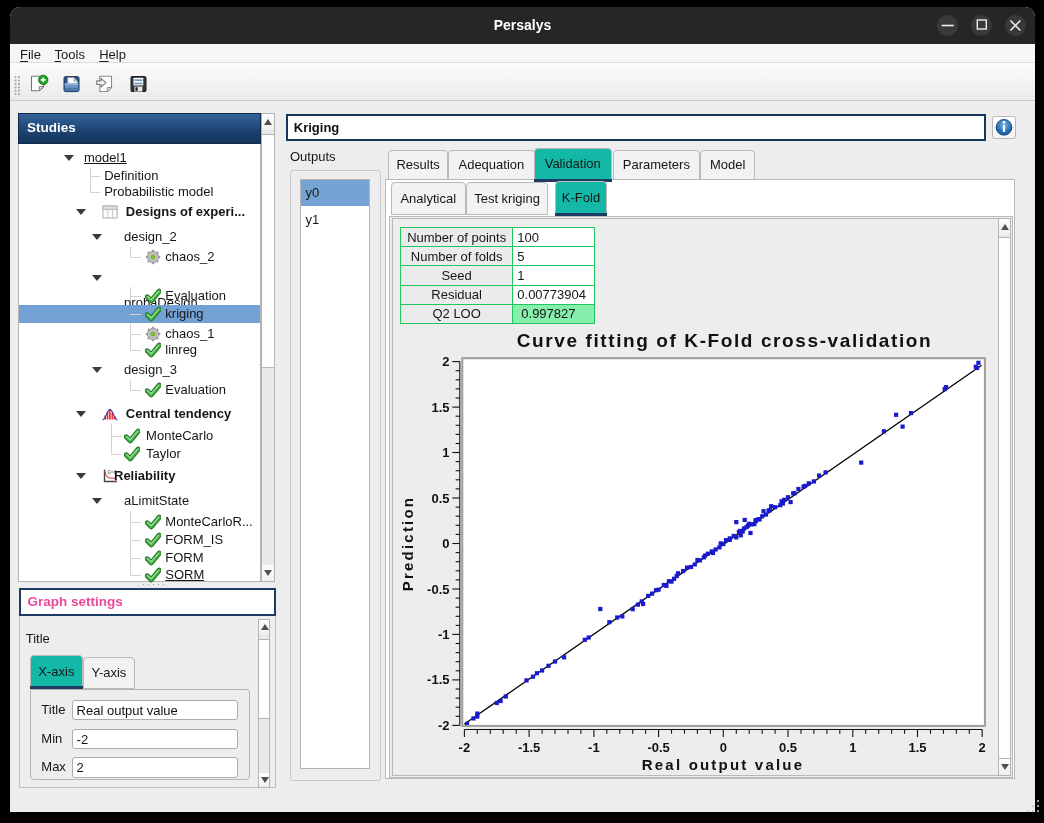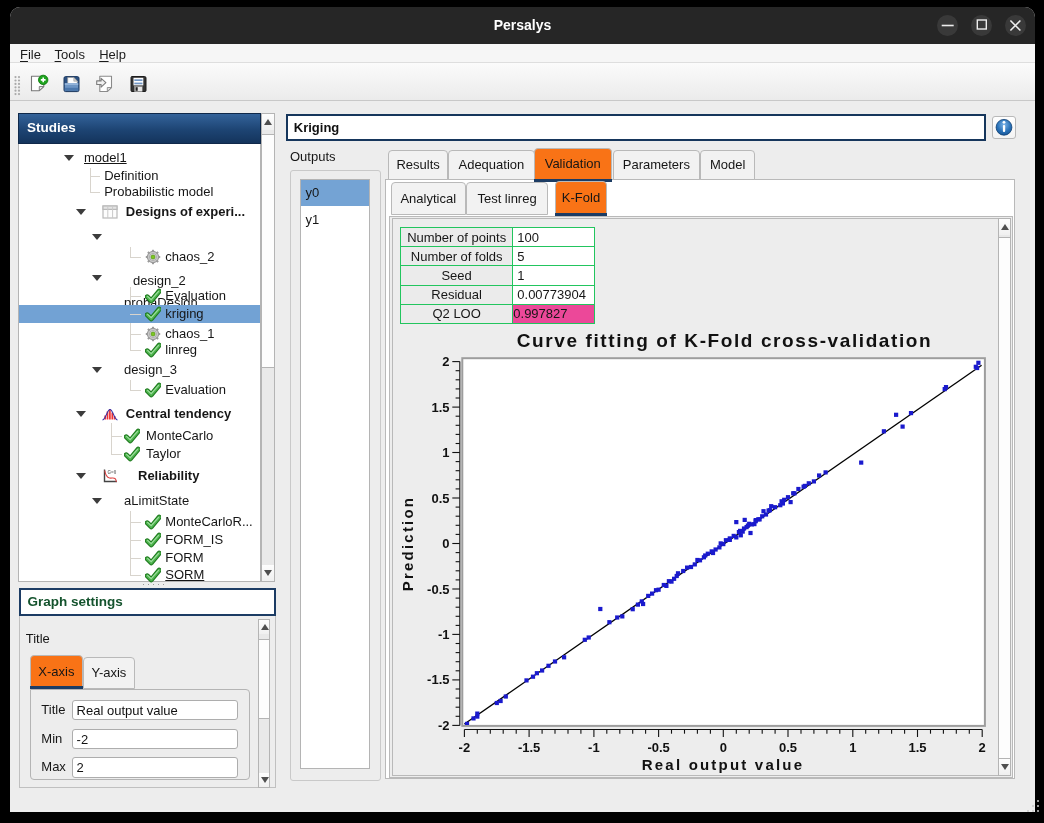--- a/index.html
+++ b/index.html
@@ -33,29 +33,29 @@
 .branch { position:absolute; background:#d8d4cd; }
 
 .sbar { position:absolute; background:#e9e9e9; border:1px solid #b4b4b4; }
 .sbtn { position:absolute; left:0; width:100%; background:linear-gradient(#fdfdfd,#f0f0f0); }
 .shandle { position:absolute; left:0px; width:100%; background:#fdfdfd; border:1px solid #b4b4b4; border-left:none; border-right:none; }
 .arr { position:absolute; width:0; height:0; }
 .arr.up { border-left:4.5px solid transparent; border-right:4.5px solid transparent; border-bottom:6px solid #4f4f4f; }
 .arr.dn { border-left:4.5px solid transparent; border-right:4.5px solid transparent; border-top:6px solid #4f4f4f; }
 
 #gshead { left:8.5px; top:580.5px; width:257px; height:28px; background:#fff;
-  border:2px solid #1c3c64; color:#14532d; font-weight:bold; font-size:13.5px; }
+  border:2px solid #1c3c64; color:#ec4899; font-weight:bold; font-size:13.5px; }
 #gsbody { left:8.5px; top:608.5px; width:257px; height:172.5px; background:#ededed;
   border:1px solid #c0c0c0; border-top:none; }
 .input { position:absolute; background:#fff; border:1px solid #adadad; border-radius:3px;
   font-size:13px; color:#111; line-height:18px; padding-left:4px; white-space:nowrap; overflow:hidden; }
 .lab { position:absolute; font-size:13px; color:#161616; }
 .tab { position:absolute; background:#f2f2f2; border:1px solid #b9b9b9;
   border-radius:4px 4px 0 0; font-size:13px; color:#161616; text-align:center; }
-.tabactive { background:#f97316; z-index:3; }
+.tabactive { background:#14b8a6; z-index:3; }
 .navyline { position:absolute; background:#1c3c64; z-index:4; }
 
 #outpanel { left:279.7px; top:163px; width:91.6px; height:611px; background:#ededed;
   border:1px solid #cceecc; border:1px solid #c9c9c9; border-radius:3px; }
 #outlist { left:290px; top:172.2px; width:70px; height:589.4px; background:#fff; border:1px solid #b4b4b4; }
 
 #namefield { left:275.8px; top:106.8px; width:700.1px; height:27.7px; background:#fff;
   border:2px solid #16365c; font-weight:bold; font-size:13px; color:#111; }
 #infobtn { left:982.2px; top:109.3px; width:23.8px; height:22.3px; background:linear-gradient(#fefefe,#f4f4f4);
   border:1px solid #b9b9b9; border-radius:3px; }
@@ -197,21 +197,21 @@
 <div class="branch" style="left:72.4px;top:63.0px;width:9.6px;height:1px"></div>
 <div class="trow" style="left:86.2px;top:54.0px;">Definition</div>
 <div class="branch" style="left:72.4px;top:78.6px;width:9.6px;height:1px"></div>
 <div class="trow" style="left:86.2px;top:69.6px;">Probabilistic model</div>
 <div class="tri" style="left:57.5px;top:95.8px"></div>
 <svg class="abs" width="16" height="16" style="left:83.5px;top:90.8px">
           <use href="#ic-tbl"></use>
         </svg>
 <div class="trow" style="left:107.8px;top:89.8px;font-weight:bold;">Designs of experi...</div>
 <div class="tri" style="left:74.3px;top:120.9px"></div>
-<div class="trow" style="left:115px;top:114.9px;margin-top:44px;">design_2</div>
+<div class="trow" style="left:106px;top:114.9px;">design_2</div>
 <div class="branch" style="left:111.6px;top:144.3px;width:11.4px;height:1px"></div>
 <svg class="abs" width="16" height="16" style="left:126.6px;top:136.3px">
           <use href="#ic-gear"></use>
         </svg>
 <div class="trow" style="left:147.3px;top:135.3px;">chaos_2</div>
 <div class="tri" style="left:74.3px;top:161.5px"></div>
 <div class="trow" style="left:106.1px;top:155.5px;margin-top:25px;">probaDesign</div>
 <div class="branch" style="left:111.6px;top:182.9px;width:11.4px;height:1px"></div>
 <svg class="abs" width="16" height="16" style="left:126.6px;top:174.9px">
           <use href="#ic-chk"></use>
@@ -252,21 +252,21 @@
 <div class="trow" style="left:128.1px;top:314.4px;">MonteCarlo</div>
 <div class="branch" style="left:93.4px;top:340.9px;width:10.6px;height:1px"></div>
 <svg class="abs" width="16" height="16" style="left:105.8px;top:332.9px">
           <use href="#ic-chk"></use>
         </svg>
 <div class="trow" style="left:128.1px;top:331.9px;">Taylor</div>
 <div class="tri" style="left:57.5px;top:360.1px"></div>
 <svg class="abs" width="16" height="16" style="left:83.5px;top:355.1px">
           <use href="#ic-rel"></use>
         </svg>
-<div class="trow" style="left:120px;top:354.1px;font-weight:bold;">Reliability</div>
+<div class="trow" style="left:96px;top:354.1px;font-weight:bold;">Reliability</div>
 <div class="tri" style="left:74.3px;top:385.0px"></div>
 <div class="trow" style="left:106.1px;top:379.0px;">aLimitState</div>
 <div class="branch" style="left:111.6px;top:408.6px;width:11.4px;height:1px"></div>
 <svg class="abs" width="16" height="16" style="left:126.6px;top:400.6px">
           <use href="#ic-chk"></use>
         </svg>
 <div class="trow" style="left:147.3px;top:399.6px;">MonteCarloR...</div>
 <div class="branch" style="left:111.6px;top:427.1px;width:11.4px;height:1px"></div>
 <svg class="abs" width="16" height="16" style="left:126.6px;top:419.1px">
           <use href="#ic-chk"></use>
@@ -342,21 +342,21 @@
 
   <div id="outerpane" class="abs"></div>
   <div class="tab abs" style="left:378px;top:142.7px;width:60.2px;height:30px;line-height:28px">Results</div>
   <div class="tab abs" style="left:438.2px;top:142.7px;width:86.4px;height:30px;line-height:28px">Adequation</div>
   <div class="tab abs" style="left:602.5px;top:142.7px;width:87.7px;height:30px;line-height:28px">Parameters</div>
   <div class="tab abs" style="left:690.2px;top:142.7px;width:54.9px;height:30px;line-height:28px">Model</div>
   <div class="tab tabactive abs" style="left:524px;top:140.5px;width:77.5px;height:32px;line-height:30px">Validation</div>
   <div class="navyline abs" style="left:524px;top:172px;width:77.5px;height:3px"></div>
 
   <div class="tab abs" style="left:380.7px;top:175.2px;width:75.2px;height:33.3px;line-height:31px;z-index:5">Analytical</div>
-  <div class="tab abs" style="left:455.9px;top:175.2px;width:82.3px;height:33.3px;line-height:31px;z-index:5">Test linreg</div>
+  <div class="tab abs" style="left:455.9px;top:175.2px;width:82.3px;height:33.3px;line-height:31px;z-index:5">Test kriging</div>
   <div class="tab tabactive abs" style="left:545.1px;top:173.7px;width:51.8px;height:35.2px;line-height:32px;z-index:5">K-Fold</div>
   <div class="navyline abs" style="left:545.1px;top:205.8px;width:51.8px;height:3px;z-index:6"></div>
 
   <div id="innerpane" class="abs"></div>
   <div id="viewport" class="abs"></div>
 
   <table class="kv abs" style="left:390px;top:220px;border:1px solid #ababab">
     <tbody>
           <tr>
             <td style="width:112.3px;background:#ebebeb;text-align:center">Number of points</td>
@@ -369,21 +369,21 @@
     <tr>
             <td style="background:#ebebeb;text-align:center">Seed</td>
             <td style="background:#fff;padding-left:4px">1</td>
           </tr>
     <tr>
             <td style="background:#ebebeb;text-align:center">Residual</td>
             <td style="background:#fff;padding-left:4px">0.00773904</td>
           </tr>
     <tr>
             <td style="background:#ebebeb;text-align:center">Q2 LOO</td>
-            <td style="background:#ec4899;padding-left:0">0.997827</td>
+            <td style="background:#86efac;padding-left:8px">0.997827</td>
           </tr>
   </tbody>
       </table>
 
   <svg id="chart" width="606" height="455" viewBox="0 0 606 455" style="position:absolute;left:382px;top:318px">
 <text x="332.5" y="22" text-anchor="middle" font-size="19" font-weight="bold" letter-spacing="1.6" fill="#111">Curve fitting of K-Fold cross-validation</text>
 <rect x="70.30000000000001" y="33.19999999999999" width="522.6" height="367.7" fill="#fff" stroke="#9d9d9d" stroke-width="2"></rect>
 <g stroke="#111" stroke-width="1.1">
           <line x1="72.4" y1="404.5" x2="590.2" y2="404.5"></line>
 <line x1="72.4" y1="404.5" x2="72.4" y2="412.0"></line>

